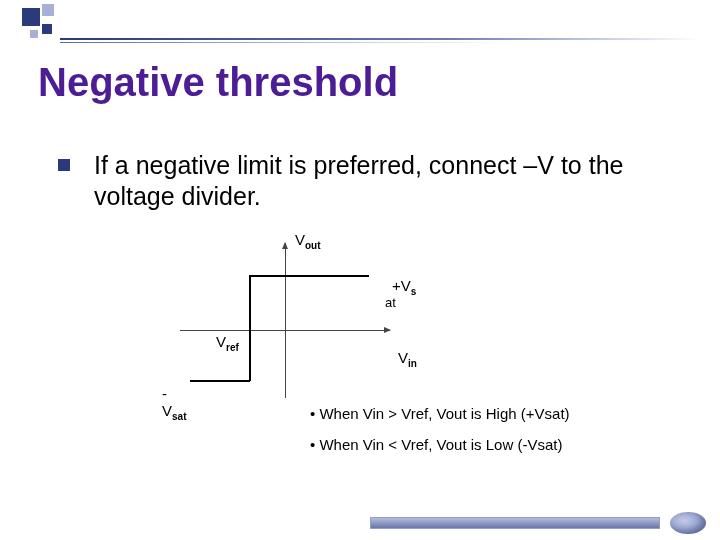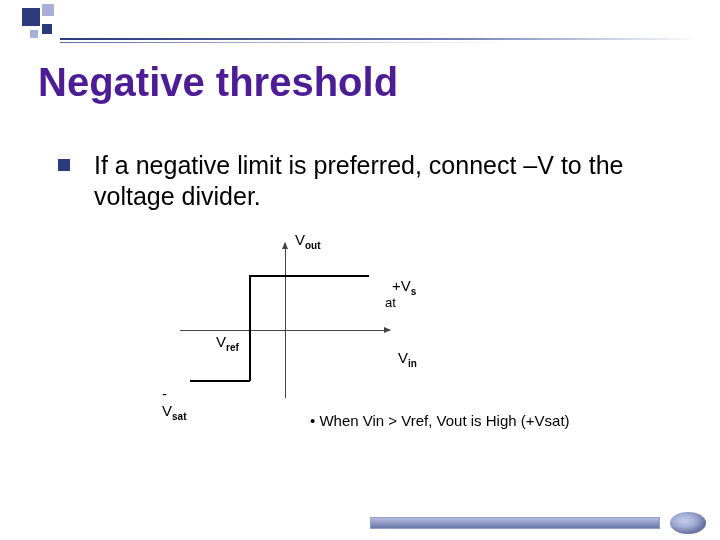--- a/index.html
+++ b/index.html
@@ -104,21 +104,20 @@
   .lbl sub { font-size: 10px; font-weight: bold; }
   .notes {
     position: absolute;
     top: 405px; left: 310px;
     width: 380px;
   }
   .note-line {
     font-size: 15px;
     color: #000;
     margin-bottom: 14px;
-    margin-top: 7px;
   }
   .footer {
     position: absolute;
     bottom: 6px; left: 0;
     width: 720px;
     display: flex;
     justify-content: flex-end;
     align-items: center;
     gap: 10px;
     padding-right: 14px;
@@ -177,18 +176,19 @@
     <span>V</span><sub>in</sub>
   </div>
   <div class="lbl" style="top:150px;left:-18px;">
     <span>-</span><br>
     <span>V</span><sub>sat</sub>
   </div>
 </div>
 
 <div class="notes">
   <div class="note-line">• When Vin &gt; Vref, Vout is High (+Vsat)</div>
+  <div class="note-line">• When Vin &lt; Vref, Vout is Low (-Vsat)</div>
 </div>
 
 <div class="footer">
   <div class="footer-bar"></div>
   <div class="footer-logo"></div>
 </div>
 
 </body></html>

